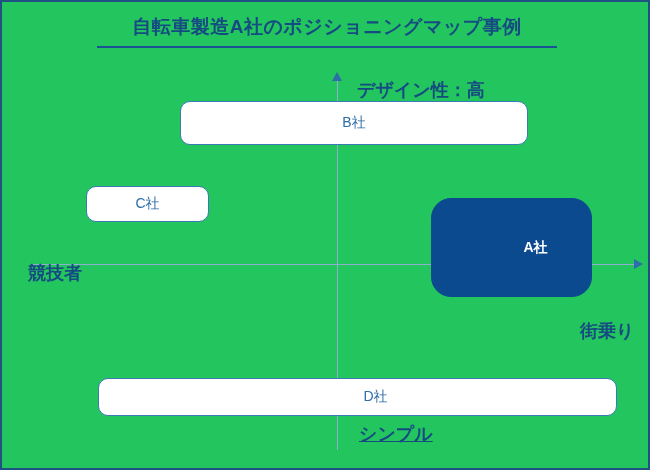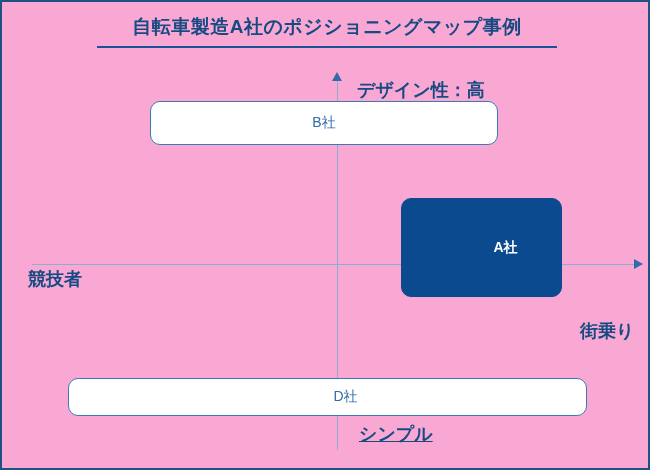--- a/index.html
+++ b/index.html
@@ -9,21 +9,21 @@
     background: #ffffff;
   }
   body {
     font-family: "Liberation Sans", "DejaVu Sans", sans-serif;
   }
 
   #canvas {
     position: relative;
     width: 650px;
     height: 470px;
-    background: #f9a8d4;
+    background: #22c55e;
     box-sizing: border-box;
     border: 2px solid #1f5283;
     overflow: hidden;
   }
 
   
   .title {
     position: absolute;
     left: 0;
     top: 12px;
@@ -85,44 +85,45 @@
   
   .axis-label {
     position: absolute;
     font-size: 18px;
     font-weight: bold;
     color: #164a82;
     white-space: nowrap;
   }
   .label-top    { left: 355px; top: 76px; }
   .label-bottom { left: 357px; top: 420px; text-decoration: underline; }
-  .label-left   { left: 26px;  top: 265px; }
+  .label-left   { left: 26px;  top: 259px; }
   .label-right  { left: 578px; top: 278px; margin-top: 39px; }
 
   
   .box {
     position: absolute;
     box-sizing: border-box;
     display: flex;
     align-items: center;
     justify-content: center;
     white-space: nowrap;
+    margin-left: 30px;
   }
   .box-outline {
     background: #ffffff;
     border: 1px solid #3b7ab5;
     border-radius: 10px;
     color: #2e6da8;
     font-size: 14px;
     font-weight: normal;
   }
   .box-filled {
     background: #0b4a8f;
     border: 1px solid #0b4a8f;
-    border-radius: 10px;
+    border-radius: 20px;
     color: #ffffff;
     font-size: 14px;
     font-weight: bold;
     padding-left: 48px;
   }
 
   .box-b { left: 148px; top: 99px;  width: 348px; height: 44px; }
   .box-c { left: 54px;  top: 184px; width: 123px; height: 36px; }
   .box-d { left: 66px;  top: 376px; width: 519px; height: 38px; padding-left: 36px; }
   .box-a { left: 399px; top: 196px; width: 161px; height: 99px; }
@@ -143,20 +144,23 @@
 
   <div class="axis-label label-top">デザイン性：高</div>
   <div class="axis-label label-bottom">シンプル</div>
   <div class="axis-label label-left">競技者</div>
   <div class="axis-label label-right">街乗り</div>
 
   <div class="box box-outline box-b">
     <span>B社</span>
   </div>
 
+  <div class="box box-outline box-c">
+    <span>C社</span>
+  </div>
 
   <div class="box box-filled box-a">
     <span>A社</span>
   </div>
 
   <div class="box box-outline box-d">
     <span>D社</span>
   </div>
 
 </div>

